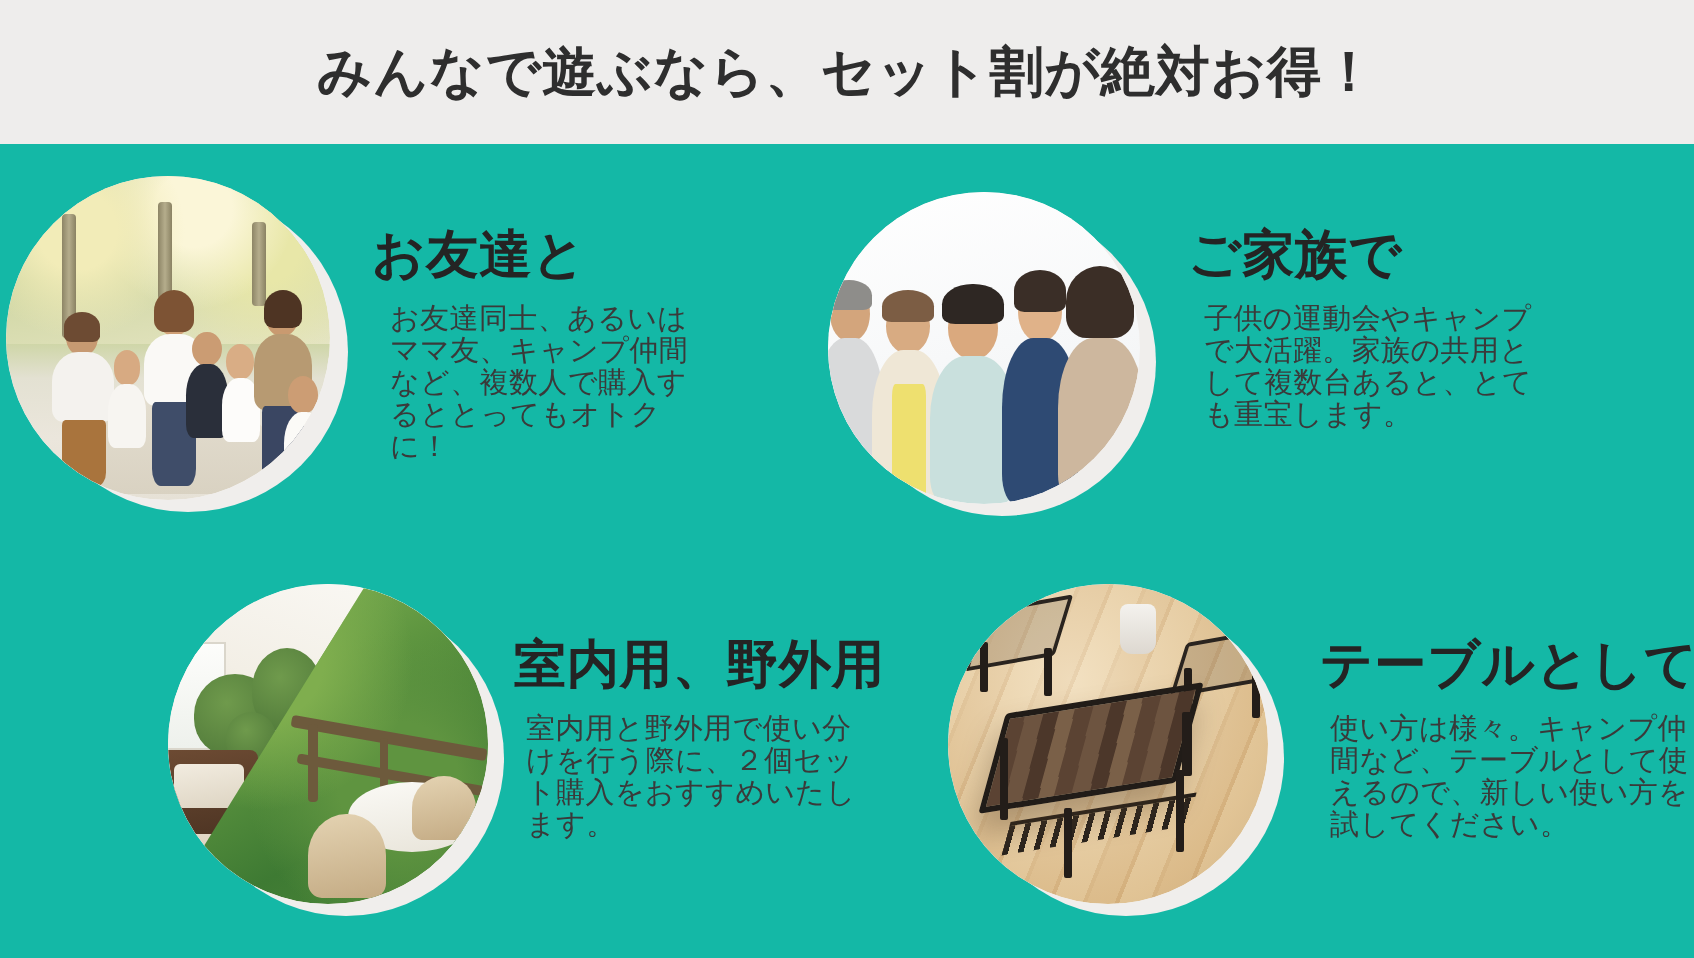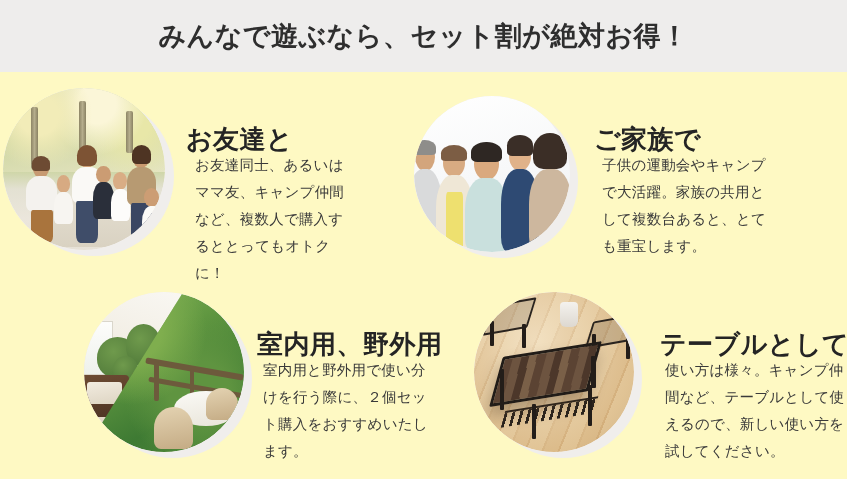--- a/index.html
+++ b/index.html
@@ -9,21 +9,21 @@
     height: 479px;
     overflow: hidden;
     background: #ffffff;
     font-family: "Liberation Sans", "DejaVu Sans", sans-serif;
   }
 
   #page {
     position: relative;
     width: 847px;
     height: 479px;
-    background: #fef9c3;
+    background: #14b8a6;
   }
 
   
   .header-band {
     position: absolute;
     left: 0; top: 0;
     width: 847px;
     height: 72px;
     background: #eeedec;
   }
@@ -46,26 +46,25 @@
   .card {
     position: absolute;
   }
   .card-title {
     position: absolute;
     font-size: 26px;
     font-weight: bold;
     color: #242424;
     white-space: nowrap;
     letter-spacing: 0.5px;
-    margin-top: 12px;
   }
   .card-body {
     position: absolute;
     font-size: 14.5px;
-    line-height: 27px;
+    line-height: 16px;
     color: #3a3a3a;
     letter-spacing: 0.2px;
   }
 
   
   .photo {
     position: absolute;
     border-radius: 50%;
     overflow: hidden;
     background: #f3f1ef;

